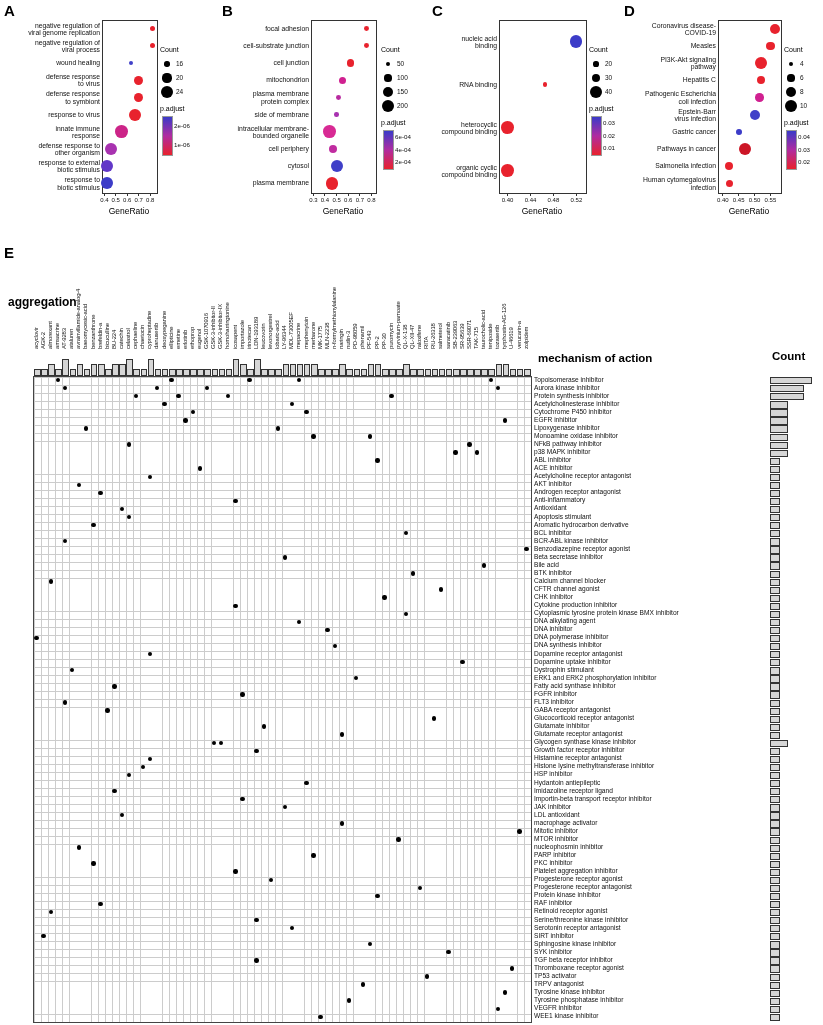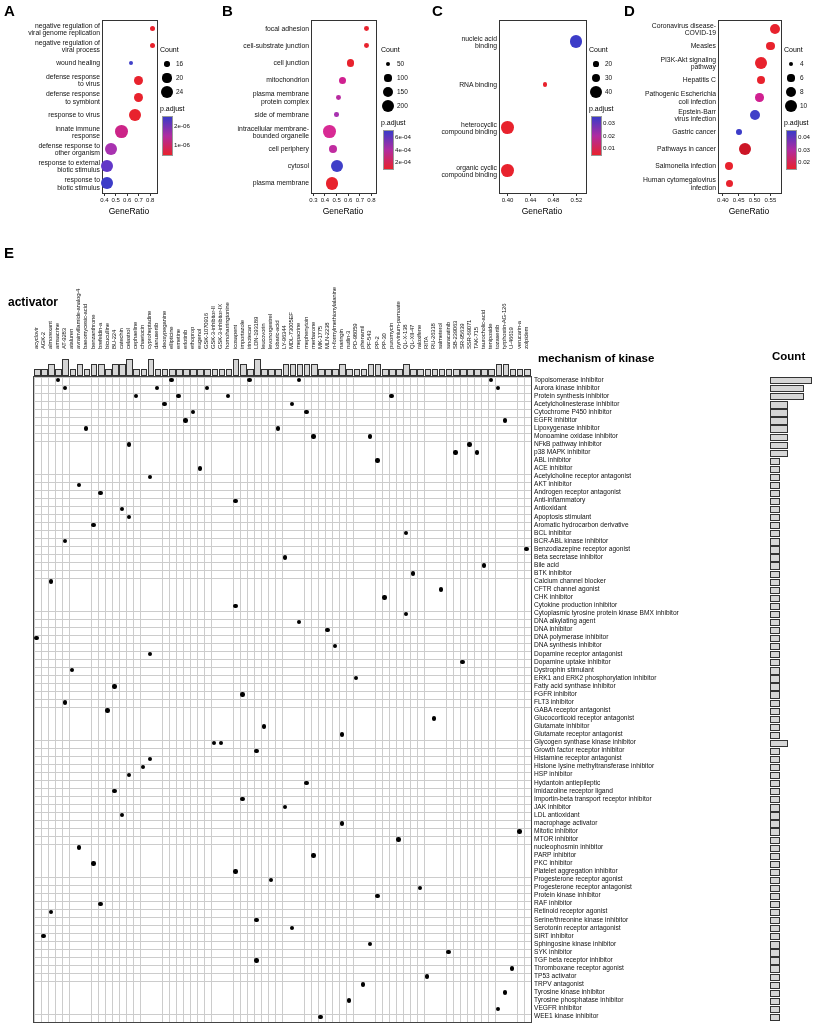--- a/index.html
+++ b/index.html
@@ -18,22 +18,22 @@
 </style>
 </head>
 <body>
 
 <div class="figure" id="fig">
   <div class="letter" id="letA">A</div>
   <div class="letter" id="letB">B</div>
   <div class="letter" id="letC">C</div>
   <div class="letter" id="letD">D</div>
   <div class="letter" id="letE">E</div>
-  <div class="axis-caption" id="inhibLabel">activator</div>
-  <div class="axis-caption" id="moaLabel">mechanism of kinase</div>
+  <div class="axis-caption" id="inhibLabel">aggregation</div>
+  <div class="axis-caption" id="moaLabel">mechanism of action</div>
   <div class="axis-caption" id="countLabelE">Count</div>
 <div style="position: absolute; left: 102px; top: 20px; width: 54px; height: 172px; border: 1px solid rgb(51, 51, 51); background: rgb(255, 255, 255);"></div>
     <div style="position: absolute; left: -12px; top: 28.6px; width: 112px; transform: translateY(-50%); text-align: right; font-size: 6.8px; line-height: 7.2px; white-space: pre-line; color: rgb(17, 17, 17);">negative regulation of
 viral genome replication</div>
     <div style="position: absolute; left: -12px; top: 45.8px; width: 112px; transform: translateY(-50%); text-align: right; font-size: 6.8px; line-height: 7.2px; white-space: pre-line; color: rgb(17, 17, 17);">negative regulation of
 viral process</div>
     <div style="position: absolute; left: -12px; top: 63px; width: 112px; transform: translateY(-50%); text-align: right; font-size: 6.8px; line-height: 7.2px; white-space: pre-line; color: rgb(17, 17, 17);">wound healing</div>
     <div style="position: absolute; left: -12px; top: 80.2px; width: 112px; transform: translateY(-50%); text-align: right; font-size: 6.8px; line-height: 7.2px; white-space: pre-line; color: rgb(17, 17, 17);">defense response
 to virus</div>
     <div style="position: absolute; left: -12px; top: 97.4px; width: 112px; transform: translateY(-50%); text-align: right; font-size: 6.8px; line-height: 7.2px; white-space: pre-line; color: rgb(17, 17, 17);">defense response

